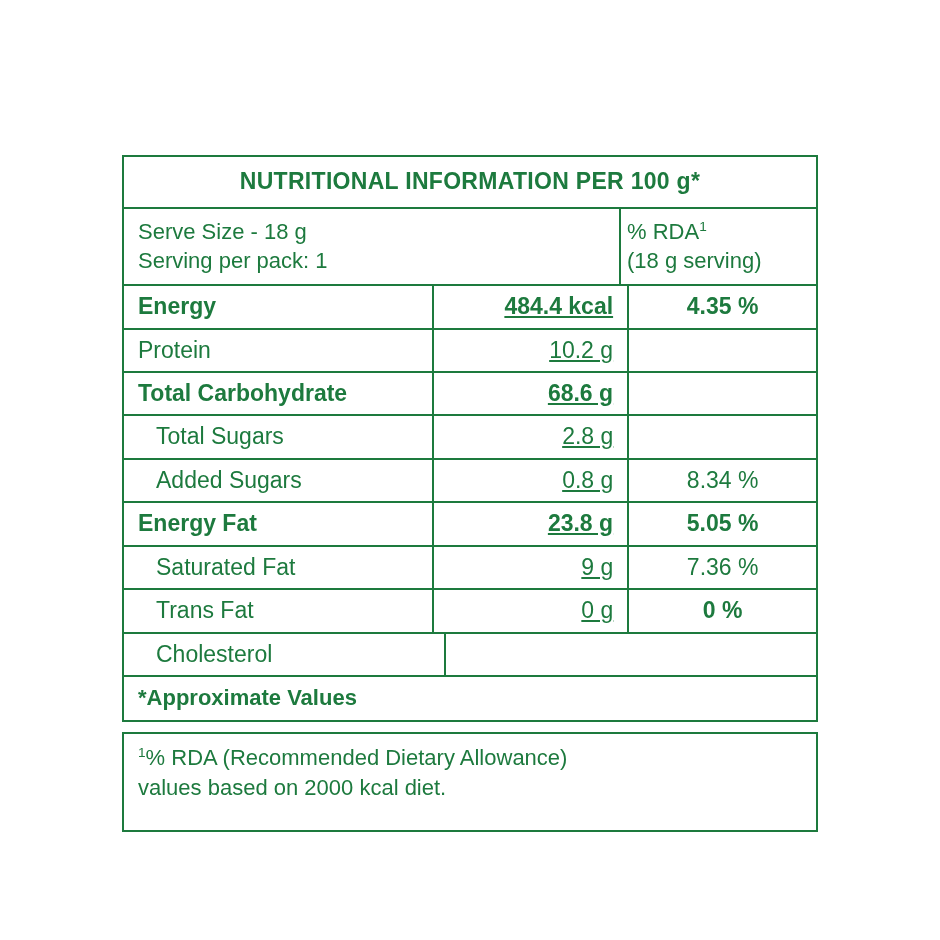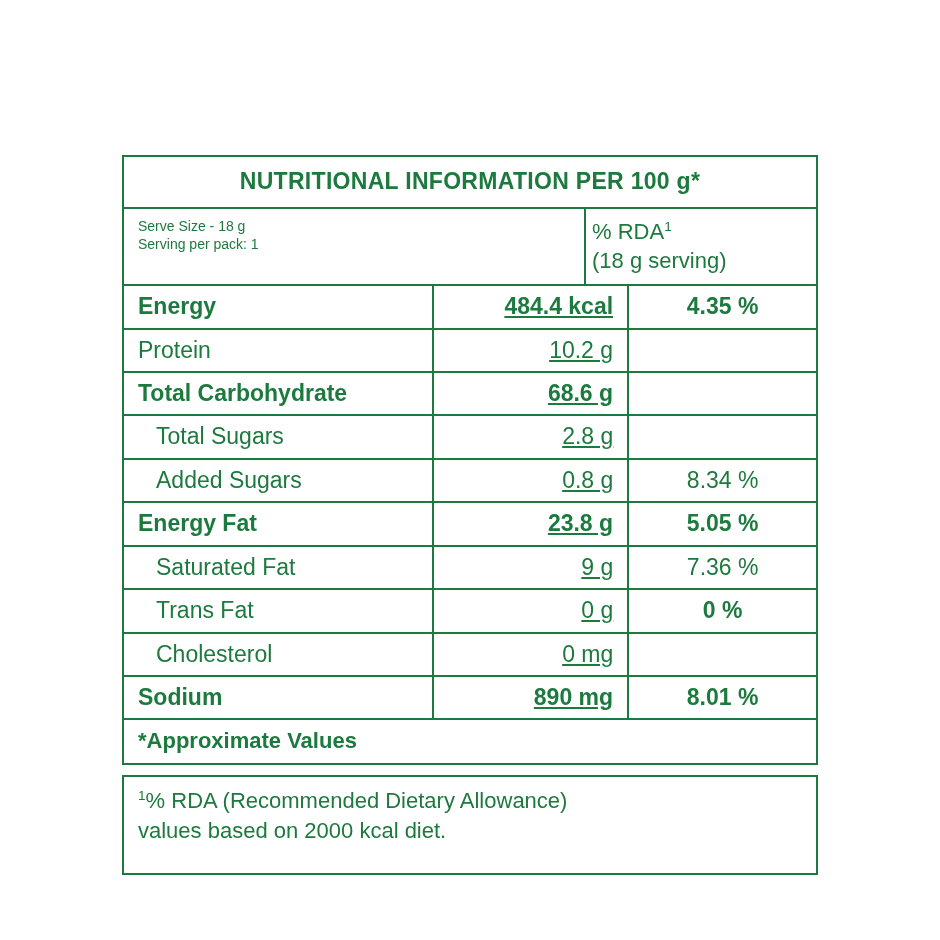--- a/index.html
+++ b/index.html
@@ -56,24 +56,24 @@
     border-left: 2.5px solid #1d7a3e;
     text-decoration: underline;
   }
   .c-rda {
     width: 196px;
     justify-content: center;
     border-left: 2.5px solid #1d7a3e;
     flex: 1 1 auto;
   }
   .header-row .c-head-left {
-    width: 460px;
+    width: 495px;
     display: block;
     padding: 8px 14px 9px 14px;
-    font-size: 14px;
+    font-size: 22px;
     line-height: 1.32;
     box-sizing: border-box;
   }
   .header-row .c-head-right {
     flex: 1 1 auto;
     border-left: 2.5px solid #1d7a3e;
     display: block;
     text-align: left;
     padding: 8px 6px 9px 6px;
     font-size: 22px;
@@ -163,29 +163,23 @@
     </div>
 
     <div class="row">
       <div class="cell c-name indent">Trans Fat</div>
       <div class="cell c-val">0 g</div>
       <div class="cell c-rda bold">0 %</div>
     </div>
 
     <div class="row">
       <div class="cell c-name indent">Cholesterol</div>
-      <div class="cell c-val">0 mg</div>
       <div class="cell c-rda"></div>
     </div>
 
-    <div class="row">
-      <div class="cell c-name bold">Sodium</div>
-      <div class="cell c-val bold">890 mg</div>
-      <div class="cell c-rda bold">8.01 %</div>
-    </div>
 
     <div class="approx-row">*Approximate Values</div>
 
   </div>
 
   <div class="footnote-box">
     <div><sup>1</sup><span>% RDA (Recommended Dietary Allowance)</span></div>
     <div>values based on 2000 kcal diet.</div>
   </div>
 

